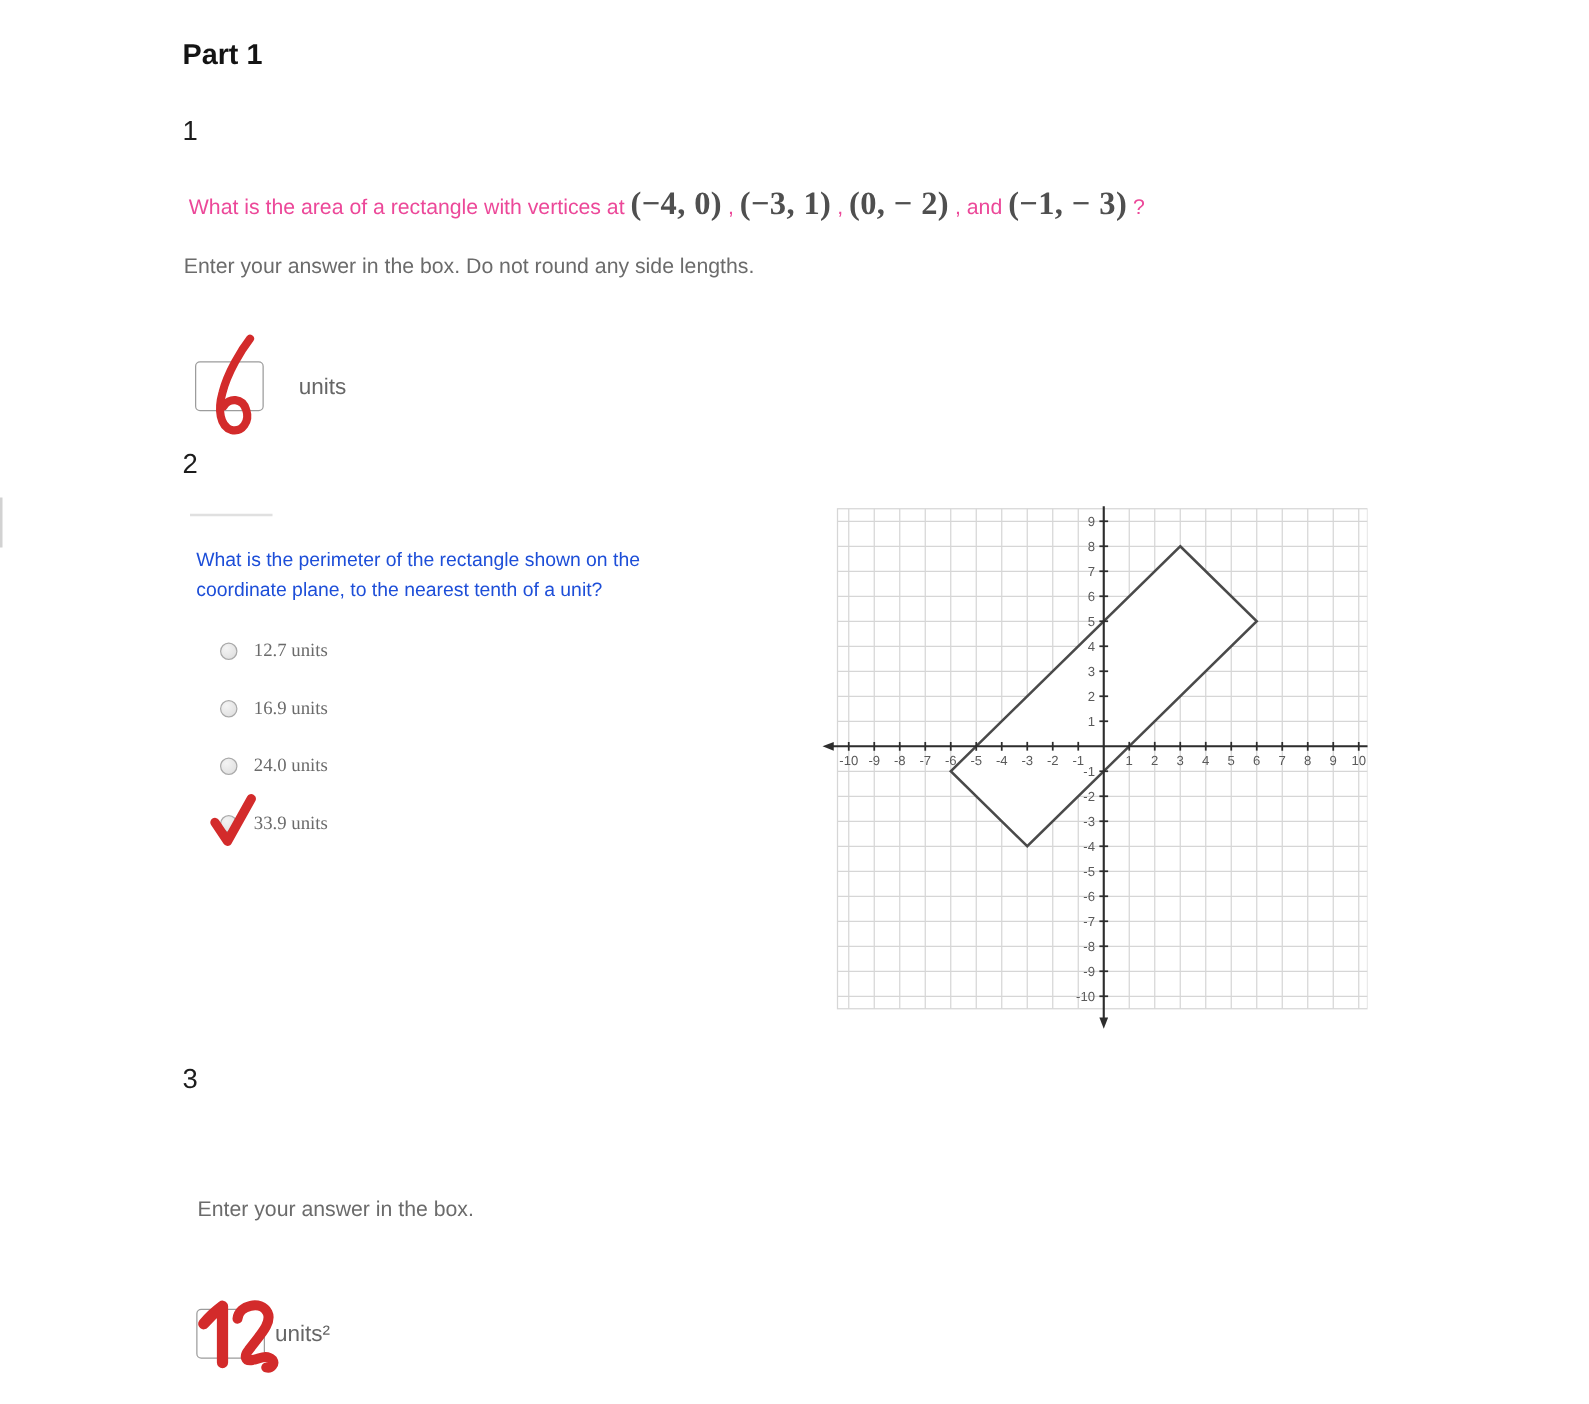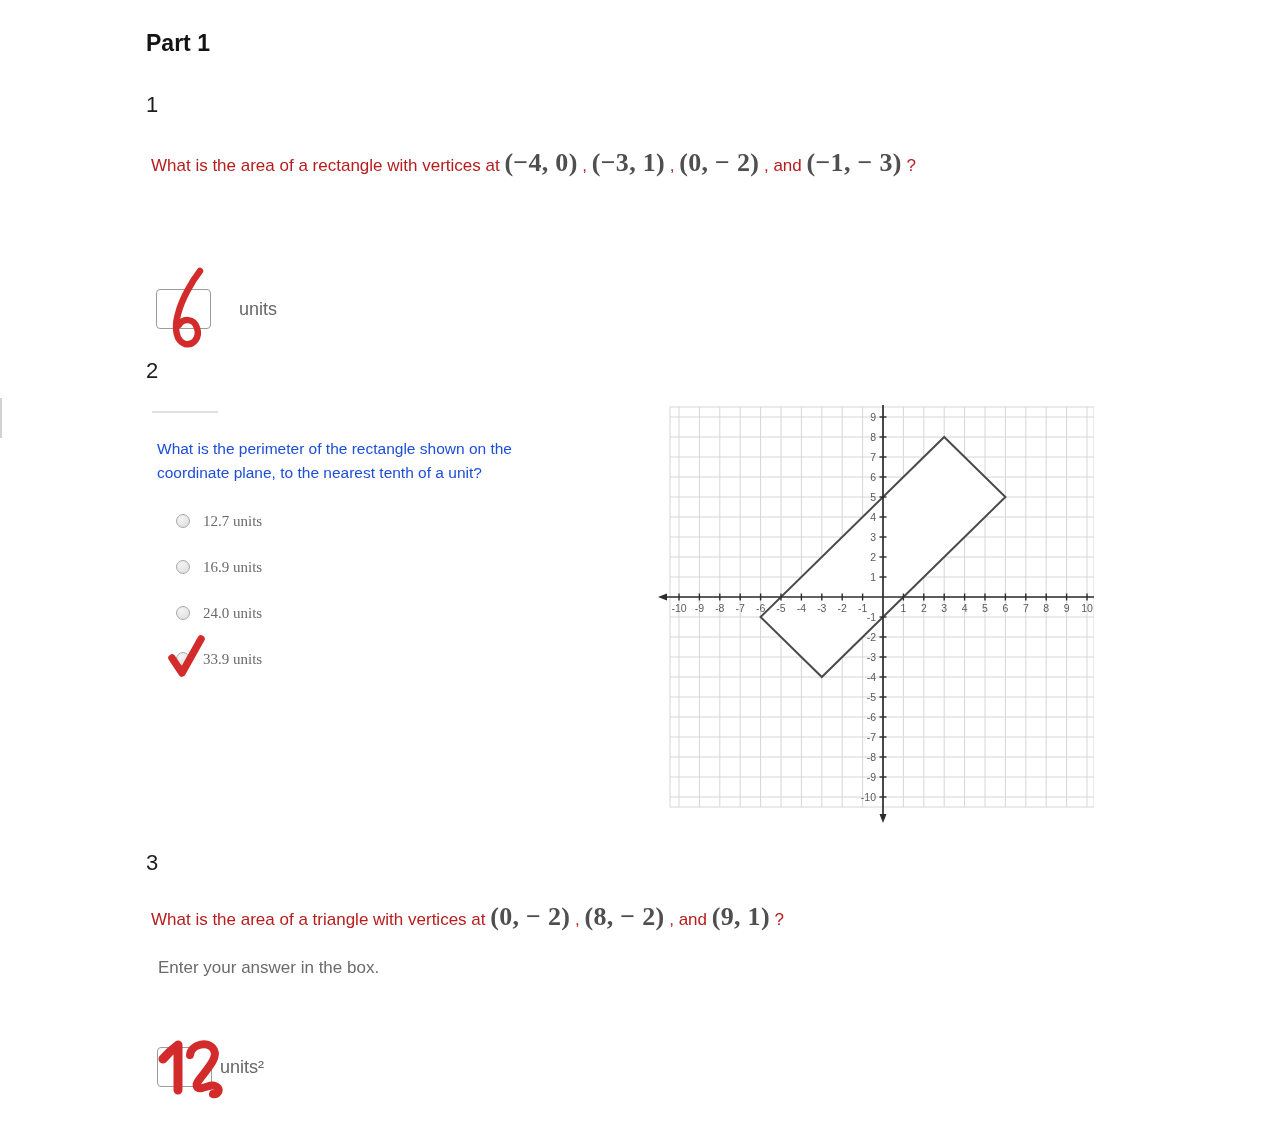--- a/index.html
+++ b/index.html
@@ -5,21 +5,21 @@
   html,body{margin:0;padding:0;background:#fff;}
   .page{position:relative;width:1094px;height:1123px;background:#fff;overflow:hidden;
         font-family:"Liberation Sans",sans-serif;}
   .abs{position:absolute;}
   .part-title{left:146px;top:30px;font-size:23px;font-weight:700;color:#141414;}
   .qnum{font-size:22px;font-weight:500;color:#1c1c1c;}
   .qnum1{left:146px;top:92px;}
   .qnum2{left:146px;top:358px;}
   .qnum3{left:146px;top:850px;}
   .prompt{color:#6b6b6b;font-size:17px;}
-  .prompt .seg-text{color:#b91c1c;font-size:17px;}
+  .prompt .seg-text{color:#ec4899;font-size:17px;}
   .prompt .seg-math{font-family:"Liberation Serif",serif;font-weight:700;font-size:26px;
                     color:#4f4f4f;letter-spacing:.3px;white-space:pre;margin-top:44px;}
   .q1-prompt{left:151px;top:148px;}
   .q1-instruction{left:147px;top:203px;}
   .divider{left:152px;top:411px;width:66px;height:2px;background:#e0e0e0;}
   .q2-prompt{left:157px;top:437px;width:428px;font-size:15.5px;line-height:24px;color:#1d4ed8;}
   .options{left:176px;top:506px;font-family:Liberation Serif, serif;}
   .opt-row{position:relative;display:flex;align-items:center;height:30px;margin-bottom:16px;}
   .radio{width:14px;height:14px;border-radius:50%;border:1px solid #a9a9a9;
          background:radial-gradient(circle at 35% 30%, #f4f4f4, #dcdcdc);box-sizing:border-box;}
@@ -38,20 +38,21 @@
 </style>
 </head>
 <body>
 
 <div class="page">
 
   <div class="abs part-title">Part 1</div>
 
   <div class="abs qnum qnum1">1</div>
   <p class="abs prompt q1-prompt" style="margin:0"><span class="seg-text">What is the area of a rectangle with vertices at </span><span class="seg-math">(−4, 0)</span><span class="seg-text"> , </span><span class="seg-math">(−3, 1)</span><span class="seg-text"> , </span><span class="seg-math">(0, − 2)</span><span class="seg-text"> , and </span><span class="seg-math">(−1, − 3)</span><span class="seg-text"> ?</span></p>
+  <p class="abs prompt q1-instruction" style="margin:0">Enter your answer in the box. Do not round any side lengths.</p>
   <div class="abs answer-row answer-row1">
     <div class="answer-box"></div>
     <span class="unit-label">units</span>
   </div>
   <svg class="abs ink6" width="46" height="86" viewBox="0 0 46 86">
     <path d="M 37 5 C 30 14, 19 32, 15 48 C 11 62, 13 75, 22 78 C 31 80, 37 71, 34 62 C 31 52, 20 52, 16 59" fill="none" stroke="#d32b2b" stroke-width="6.5" stroke-linecap="round"></path>
   </svg>
 
   <div class="abs qnum qnum2">2</div>
   <div class="abs divider"></div>
@@ -203,21 +204,20 @@
       <line x1="229.5" y1="59" x2="236.5" y2="59" stroke="#2d2d2d" stroke-width="1.4"></line>
       <text x="226" y="62.8" text-anchor="end" fill="#5a5a5a" font-size="10.5px" font-family="&quot;Liberation Sans&quot;,sans-serif">7</text>
       <line x1="229.5" y1="39" x2="236.5" y2="39" stroke="#2d2d2d" stroke-width="1.4"></line>
       <text x="226" y="42.8" text-anchor="end" fill="#5a5a5a" font-size="10.5px" font-family="&quot;Liberation Sans&quot;,sans-serif">8</text>
       <line x1="229.5" y1="19" x2="236.5" y2="19" stroke="#2d2d2d" stroke-width="1.4"></line>
       <text x="226" y="22.8" text-anchor="end" fill="#5a5a5a" font-size="10.5px" font-family="&quot;Liberation Sans&quot;,sans-serif">9</text>
       <text x="462" y="203" font-size="12px" fill="#444" font-style="italic" font-family="&quot;Liberation Serif&quot;,serif">x</text>
     </svg>
 
   <div class="abs qnum qnum3">3</div>
-  <p class="abs prompt" style="margin:0;left:151px;top:902px"><span class="seg-text">What is the area of a triangle with vertices at </span><span class="seg-math">(0, − 2)</span><span class="seg-text"> , </span><span class="seg-math">(8, − 2)</span><span class="seg-text"> , and </span><span class="seg-math">(9, 1)</span><span class="seg-text"> ?</span></p>
   <p class="abs prompt" style="margin:0;left:158px;top:958px">Enter your answer in the box.</p>
   <div class="abs answer-row answer-row3">
     <div class="answer-box"></div>
     <span class="unit-label">units²</span>
   </div>
   <svg class="abs ink12" width="80" height="66" viewBox="0 0 80 66">
     <path d="M 9 21 C 14 15, 20 10, 24 7 L 24 52" fill="none" stroke="#d32b2b" stroke-width="9" stroke-linecap="round" stroke-linejoin="round"></path>
     <path d="M 36 17 C 37 6, 55 2, 60 12 C 64 20, 54 30, 45 42 C 41 47, 42 51, 48 50 C 54 49, 59 45, 64 50 C 66 53, 63 57, 59 56" fill="none" stroke="#d32b2b" stroke-width="8" stroke-linecap="round" stroke-linejoin="round"></path>
   </svg>
 

